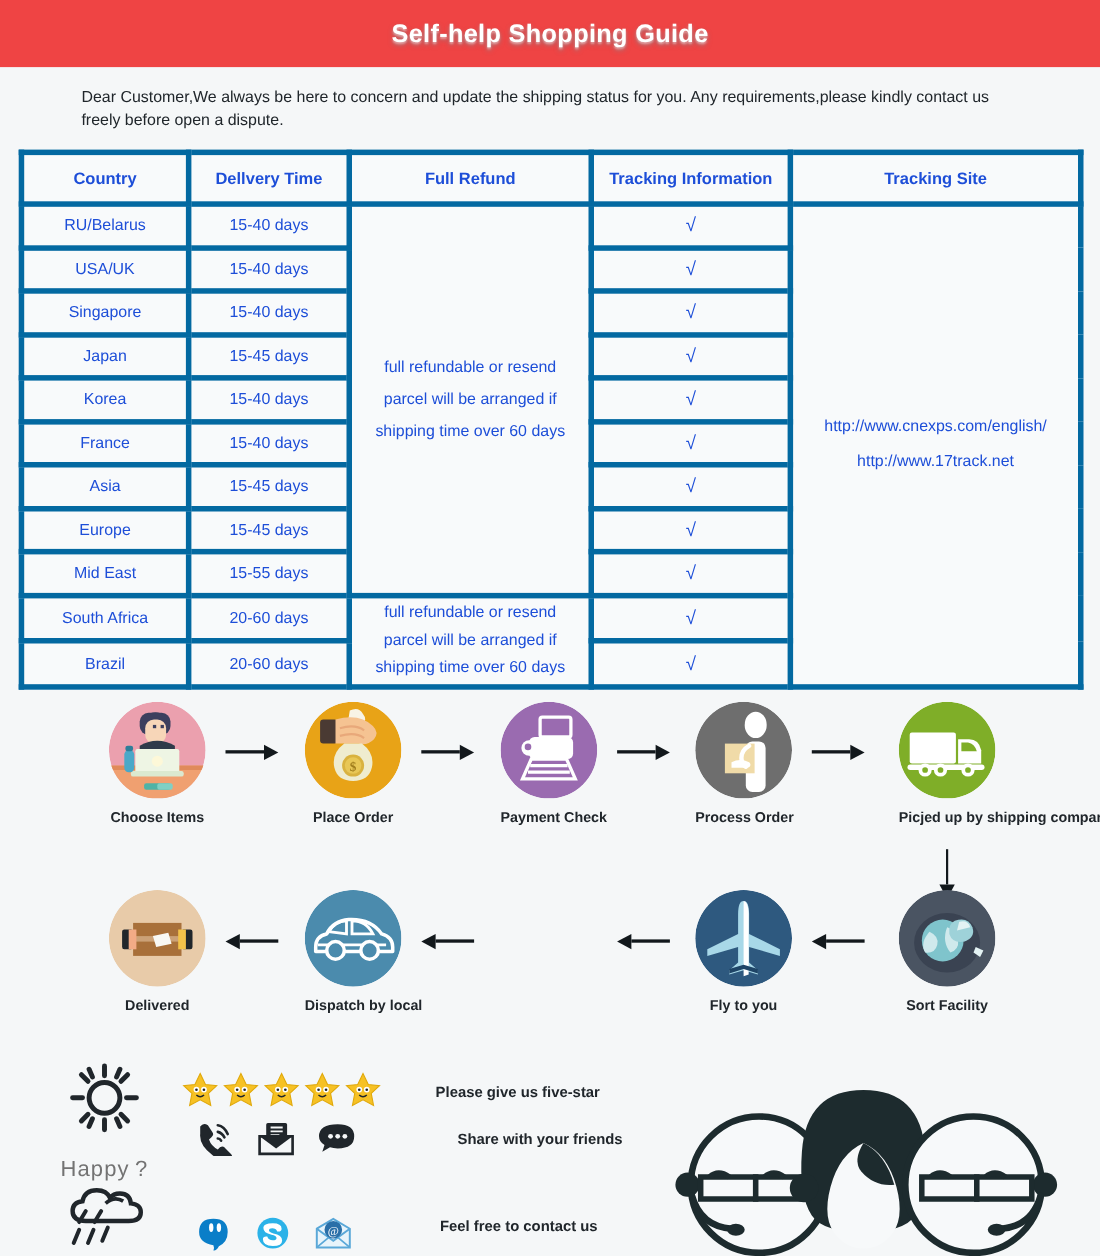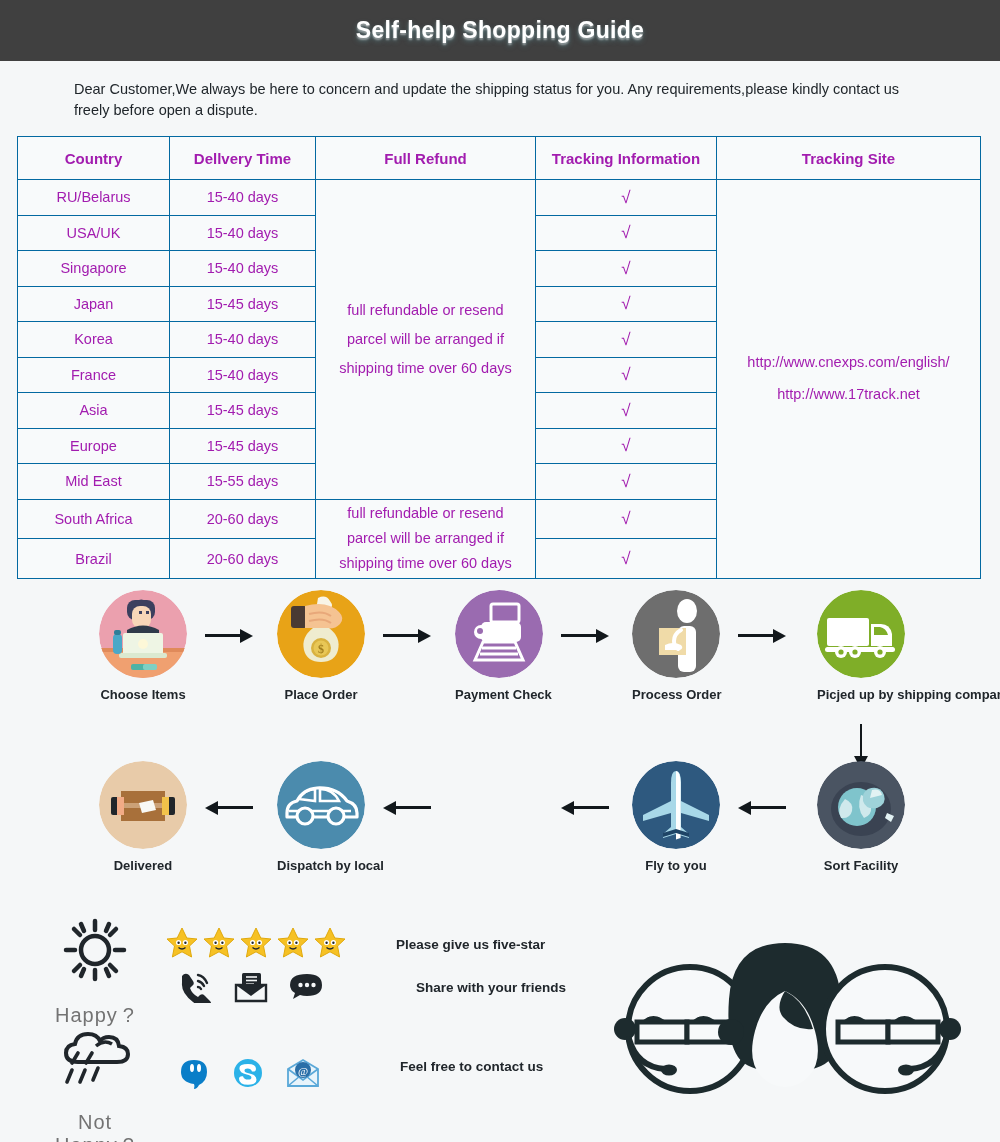--- a/index.html
+++ b/index.html
@@ -7,21 +7,21 @@
     width:1000px;height:1142px;
     background:#f5f7f8;
     font-family:"Liberation Sans", sans-serif;
     color:#1f2529;
     overflow:hidden;
     position:relative;
   }
   
   .header{
     height:61px;width:1000px;
-    background:#404040;
+    background:#ef4444;
     display:flex;align-items:center;justify-content:center;
   }
   .header-title{
     font-size:23px;font-weight:bold;color:#ffffff;
     letter-spacing:.3px;
     text-shadow:0 2px 2px rgba(255,255,255,.45), 0 3px 5px rgba(90,150,158,.55);
   }
   
   .intro{
     margin:18px 62px 0 74px;
@@ -32,23 +32,23 @@
   table.guide{
     border-collapse:collapse;width:963px;
     table-layout:fixed;background:#f8fafb;
   }
   table.guide col.c-country{width:152px;}
   table.guide col.c-time{width:146px;}
   table.guide col.c-refund{width:220px;}
   table.guide col.c-track{width:181px;}
   table.guide col.c-site{width:264px;}
   table.guide th,table.guide td{
-    border:1px solid #0369a1;
+    border:5px solid #0369a1;
     text-align:center;vertical-align:middle;
-    font-size:14.5px;color:#a21caf;
+    font-size:14.5px;color:#1d4ed8;
   }
   table.guide th{
     font-weight:bold;font-size:15px;height:38px;padding:2px 4px;
   }
   table.guide td{height:32.5px;padding:1px 4px;}
   td.refund-cell{
     font-size:14px;line-height:2.0;padding:4px 10px;
   }
   td.site-cell{
     font-size:14px;line-height:2.2;

